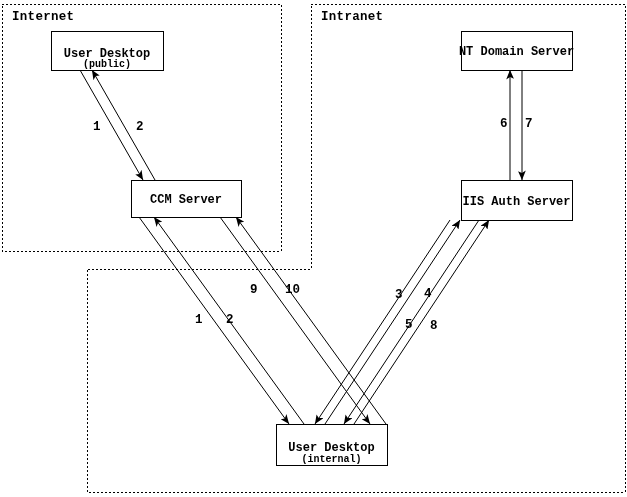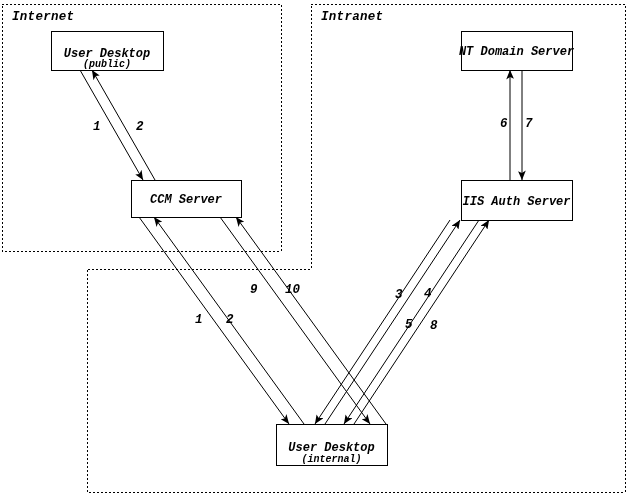--- a/index.html
+++ b/index.html
@@ -6,21 +6,20 @@
     margin: 0;
     padding: 0;
     background: #ffffff;
   }
   .stage {
     position: relative;
     width: 627px;
     height: 497px;
     background: #ffffff;
     overflow: hidden;
-    font-style: italic;
   }
   svg text {
     font-family: "Liberation Mono", "DejaVu Sans Mono", monospace;
     font-weight: bold;
     fill: #000000;
   }
   text.zone-label  { font-size: 12.5px; letter-spacing: 0.3px; }
   text.node-label  { font-size: 12px; }
   text.node-sublabel { font-size: 10px; }
   text.edge-label  { font-size: 12.5px; }

